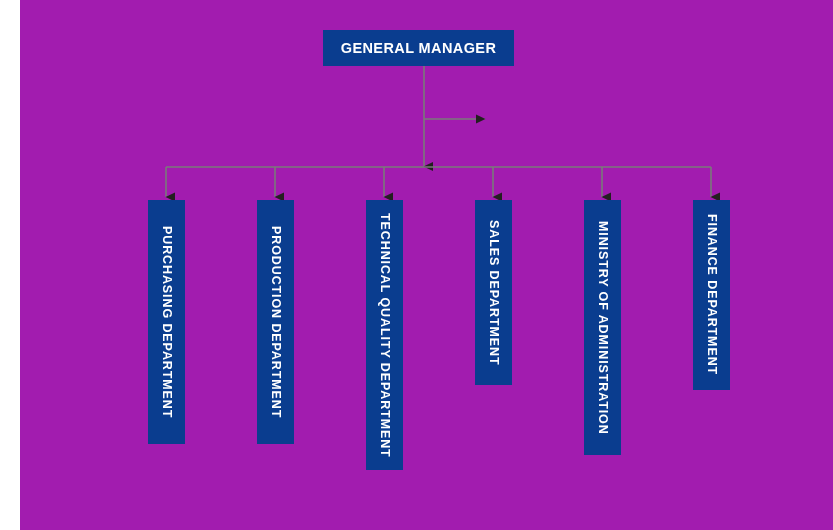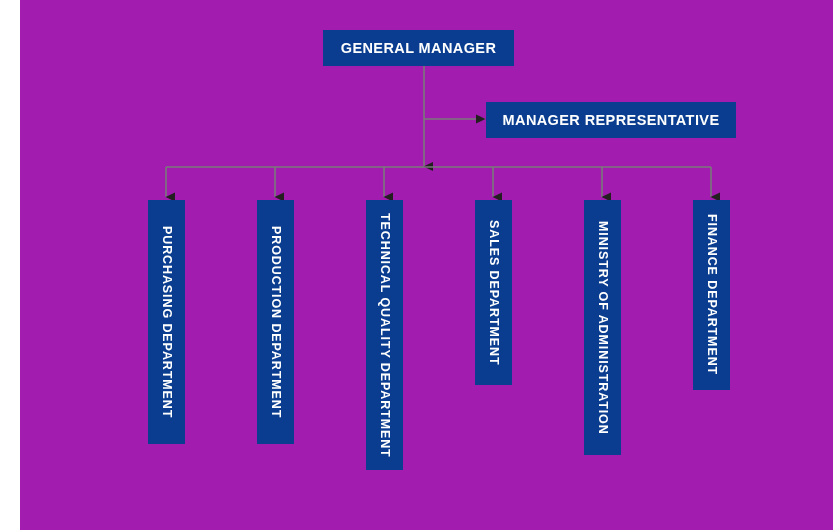--- a/index.html
+++ b/index.html
@@ -83,23 +83,20 @@
     <line x1="364" y1="167" x2="364" y2="197" stroke="#7a7a7a" stroke-width="1.6" marker-end="url(#arrow-down)"></line>
     <line x1="473" y1="167" x2="473" y2="197" stroke="#7a7a7a" stroke-width="1.6" marker-end="url(#arrow-down)"></line>
     <line x1="582" y1="167" x2="582" y2="197" stroke="#7a7a7a" stroke-width="1.6" marker-end="url(#arrow-down)"></line>
     <line x1="691" y1="167" x2="691" y2="197" stroke="#7a7a7a" stroke-width="1.6" marker-end="url(#arrow-down)"></line>
   </svg>
 
   <div class="node-box horizontal" style="left: 303px; top: 30px; width: 191px; height: 36px; background: rgb(10, 61, 143); color: rgb(255, 255, 255);">
     <span>GENERAL MANAGER</span>
   </div>
 
-  <div class="node-box horizontal" style="left: 466px; top: 102px; width: 250px; height: 36px; background: rgb(10, 61, 143); color: rgb(255, 255, 255);">
-    <span>MANAGER REPRESENTATIVE</span>
-  </div>
 
   <div id="departments-container">
       <div class="node-box vertical" style="left: 128px; top: 200px; width: 37px; height: 244px; background: rgb(10, 61, 143); color: rgb(255, 255, 255);">
         <span class="vertical-label">PURCHASING DEPARTMENT</span>
       </div>
       <div class="node-box vertical" style="left: 237px; top: 200px; width: 37px; height: 244px; background: rgb(10, 61, 143); color: rgb(255, 255, 255);">
         <span class="vertical-label">PRODUCTION DEPARTMENT</span>
       </div>
       <div class="node-box vertical" style="left: 346px; top: 200px; width: 37px; height: 270px; background: rgb(10, 61, 143); color: rgb(255, 255, 255);">
         <span class="vertical-label">TECHNICAL QUALITY DEPARTMENT</span>

